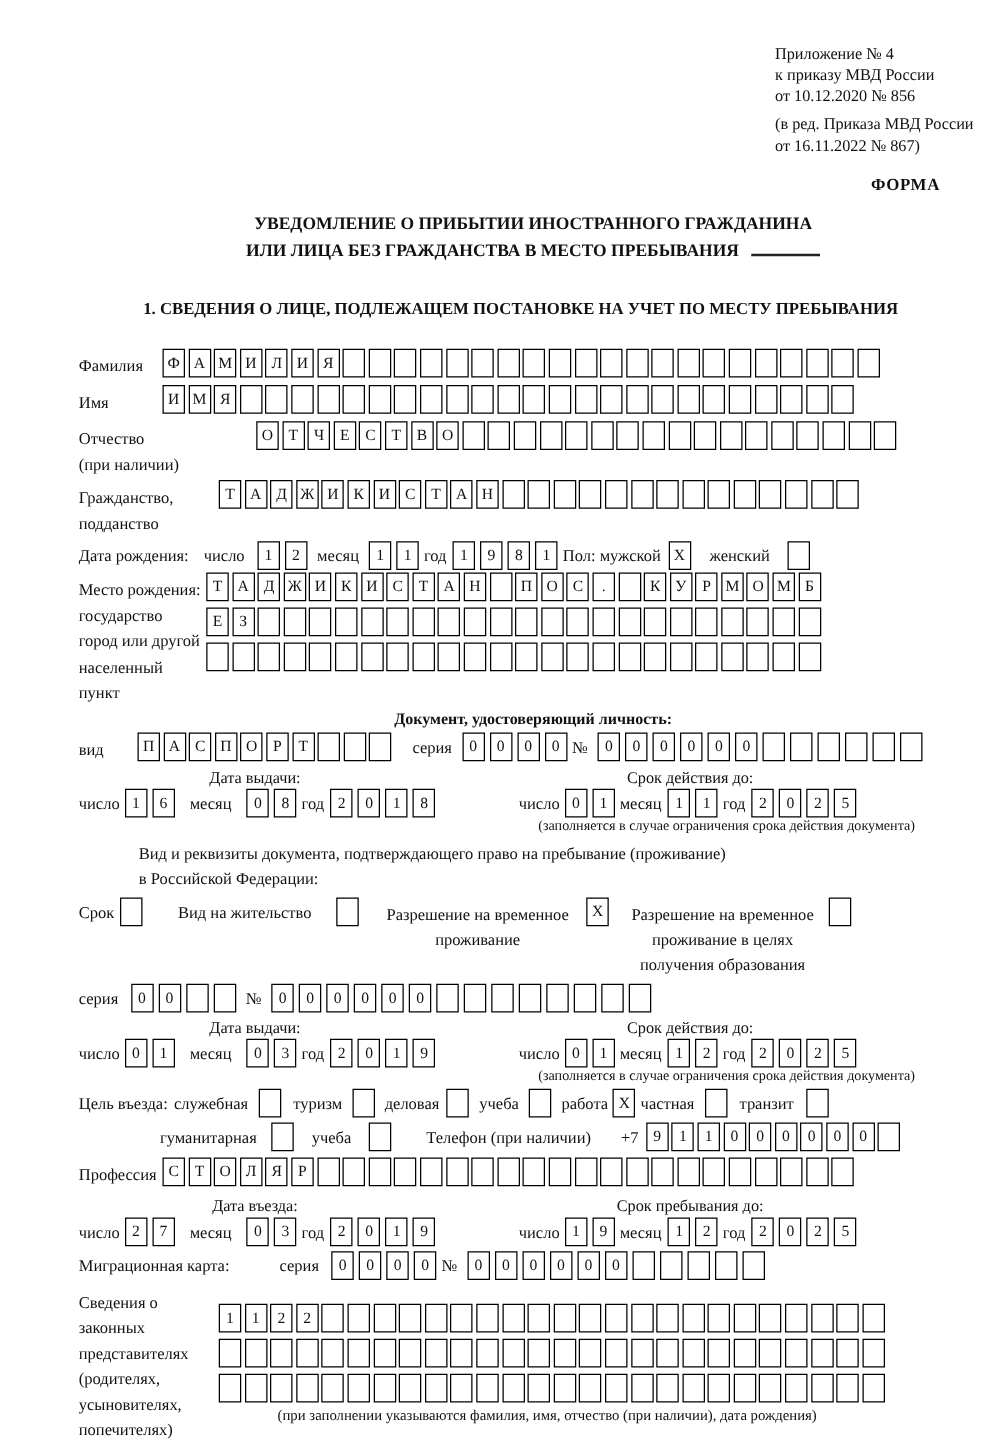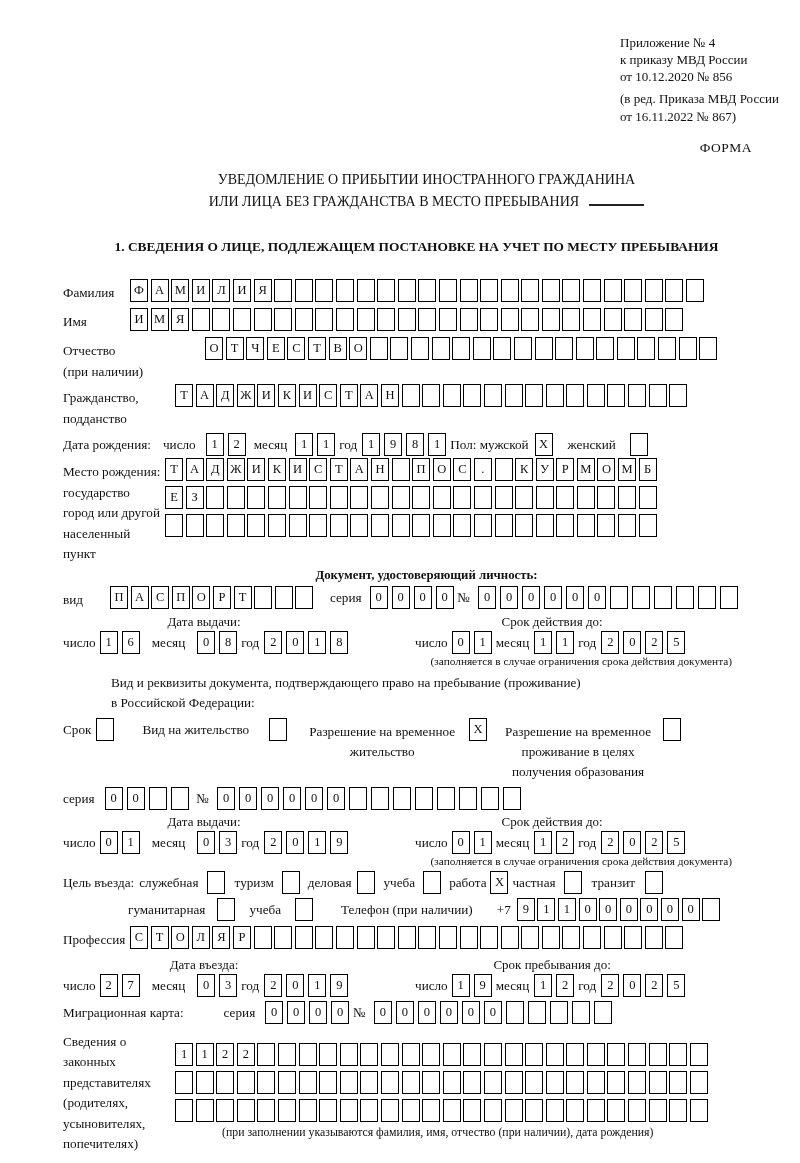--- a/index.html
+++ b/index.html
@@ -2,23 +2,23 @@
 <html><head>
 <meta charset="utf-8">
 <style>
   * { margin:0; padding:0; box-sizing:border-box; }
   html,body { background:#fff; }
   body { width:800px; font-family:"Liberation Serif","DejaVu Serif",serif; color:#111; }
   .page { width:800px; height:1163px; padding:34px 10px 0 63px; overflow:hidden; background:#fff; }
 
   .hdr { margin-left:557px; font-size:13px; line-height:1.32; }
   .hdr .gap { height:5px; }
-  .forma { text-align:right; padding-right:38px; font-weight:normal; font-size:13.5px; margin-top:15px; letter-spacing:.5px; }
-
-  .title { text-align:center; font-weight:normal; font-size:14px; margin-top:13px; line-height:1.6; }
+  .forma { text-align:right; padding-right:38px; font-weight:bold; font-size:13.5px; margin-top:15px; letter-spacing:.5px; }
+
+  .title { text-align:center; font-weight:bold; font-size:14px; margin-top:13px; line-height:1.6; }
   .uline { display:inline-block; width:55px; border-bottom:2px solid #222; margin-left:10px; height:14px; }
 
   .sec1 { font-weight:bold; font-size:13.4px; margin-top:25px; text-align:center; margin-left:-20px; }
 
   .row { display:flex; align-items:flex-start; }
   .lbl { font-size:13.2px; flex:none; padding-top:4px; line-height:1.55; }
   .cells { display:inline-flex; flex:none; }
   .cell { display:inline-block; width:18px; height:23px; border:1.6px solid #000; margin-right:2.6px;
           text-align:center; font-size:12.5px; line-height:20px; flex:none; background:#fff; }
   .dcell .cell { margin-right:4px; }
@@ -413,21 +413,21 @@
     <div>в Российской Федерации:</div>
   </div>
 
   <div class="opts">
     <span class="inline-lbl">Срок</span>
     <span class="cell cb" style="margin-left:5px"></span>
     <span class="inline-lbl" style="margin-left:28px">Вид на жительство</span>
     <span class="cell cb" style="margin-left:20px"></span>
     <span class="opt-multi" style="margin-left:22px;padding-top:4px">
       <div>Разрешение на временное</div>
-      <div>жительство</div>
+      <div>проживание</div>
     </span>
     <span class="cell cb" style="margin-left:14px">X</span>
     <span class="opt-multi" style="margin-left:18px;padding-top:4px">
       <div>Разрешение на временное</div>
       <div>проживание в целях</div>
       <div>получения образования</div>
     </span>
     <span class="cell cb" style="margin-left:12px"></span>
   </div>
 

